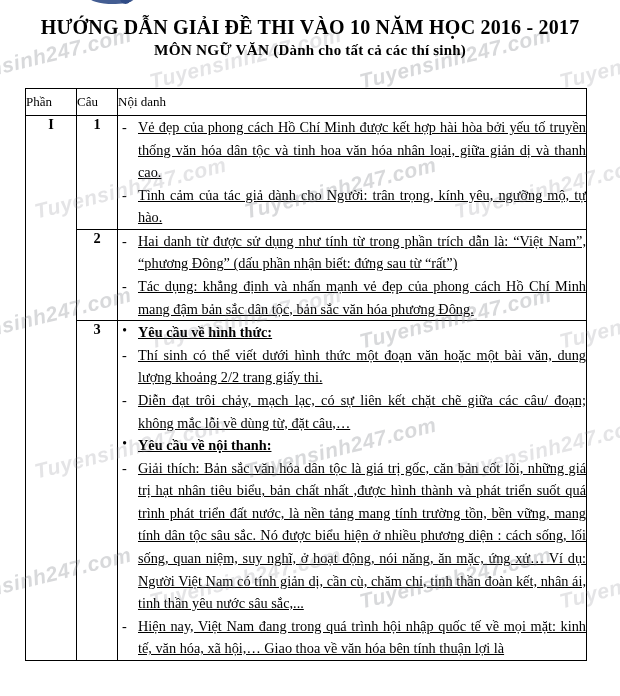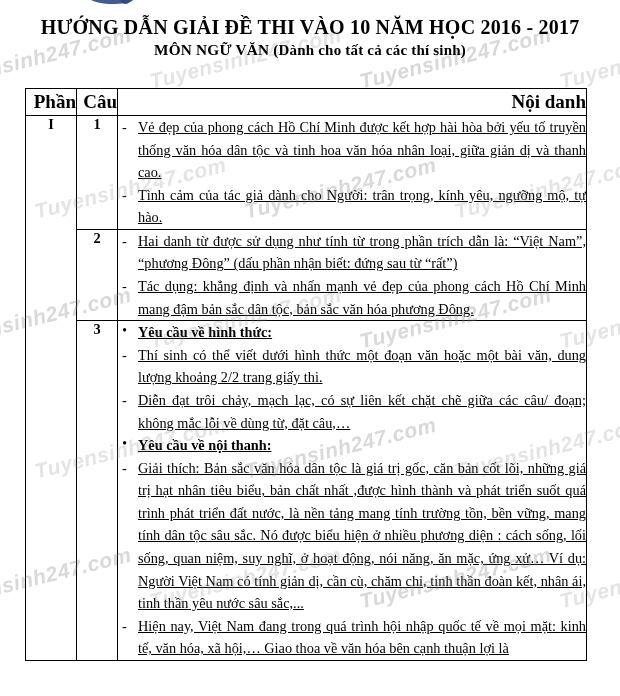--- a/index.html
+++ b/index.html
@@ -93,23 +93,23 @@
     border: 1px solid #000;
     vertical-align: top;
     padding: 0;
     background: transparent;
   }
   .col-phan  { width: 51px; }
   .col-cau   { width: 41px; }
   .col-noidung { width: 469px; }
 
   thead th {
-    text-align: right;
-    font-weight: 700;
-    font-size: 19px;
+    text-align: left;
+    font-weight: 400;
+    font-size: 13px;
     height: 26px;
     line-height: 26px;
     vertical-align: middle;
   }
 
   td.cell-phan, td.cell-cau {
     text-align: center;
     font-weight: 700;
     font-size: 14.4px;
     padding-top: 6px;
@@ -217,21 +217,21 @@
           <div class="item head">
             <span class="marker dot">•</span>
             <span class="item-text bold">Yêu cầu về nội thanh:</span>
           </div>
           <div class="item">
             <span class="marker dash">-</span>
             <span class="item-text">Giải thích: Bản sắc văn hóa dân tộc là  giá trị gốc, căn bản cốt lõi, những giá trị hạt nhân tiêu biểu, bản chất  nhất ,được hình thành và phát triển suốt quá trình phát triển đất nước, là nền tảng mang tính trường tồn, bền vững, mang tính dân tộc sâu sắc. Nó được biểu hiện ở nhiều phương diện : cách sống, lối sống, quan niệm, suy nghĩ, ở hoạt động, nói năng, ăn mặc, ứng xử… Ví dụ: Người Việt Nam có tính giản dị, cần cù, chăm chỉ, tinh thần đoàn kết, nhân ái, tinh thần yêu nước sâu sắc,...</span>
           </div>
           <div class="item">
             <span class="marker dash">-</span>
-            <span class="item-text">Hiện nay, Việt Nam đang trong quá trình hội nhập quốc tế về mọi mặt: kinh tế, văn hóa, xã hội,… Giao thoa về văn hóa bên cạnh thuận lợi là</span>
+            <span class="item-text">Hiện nay, Việt Nam đang trong quá trình hội nhập quốc tế về mọi mặt: kinh tế, văn hóa, xã hội,… Giao thoa về văn hóa bên tính thuận lợi là</span>
           </div>
         </td>
       </tr>
     </tbody>
 </table>
 
 <div id="watermark-layer">
     <div class="wm" style="left: -60px; top: 70px;">Tuyensinh247.com</div>
     <div class="wm pale" style="left: 150px; top: 70px;">Tuyensinh247.com</div>
     <div class="wm" style="left: 360px; top: 70px;">Tuyensinh247.com</div>

